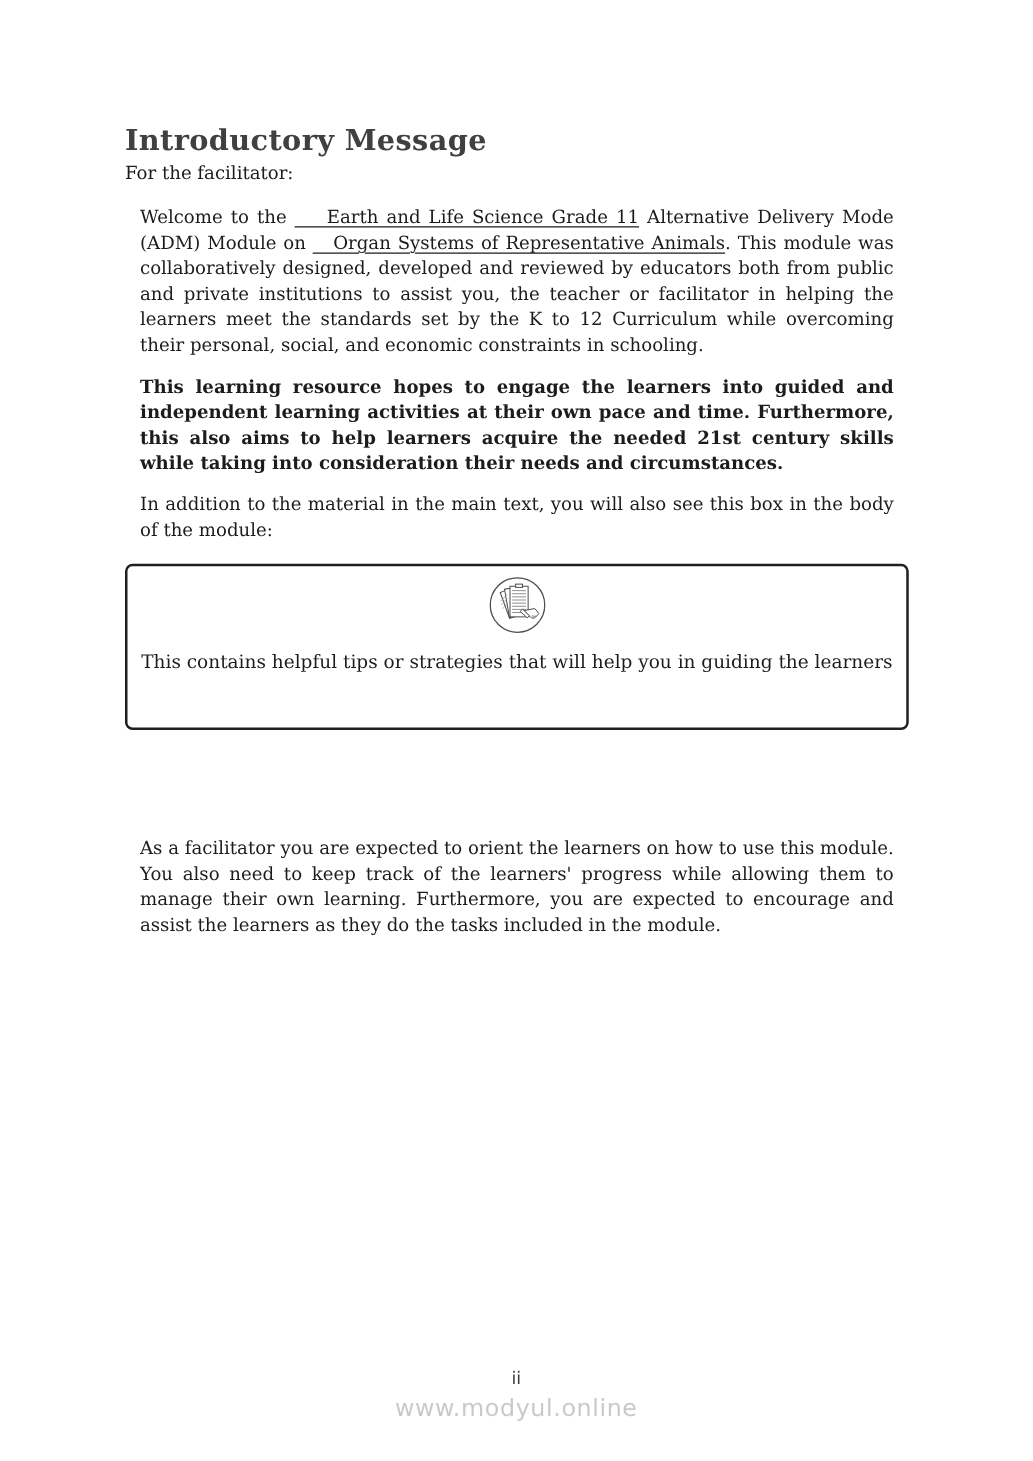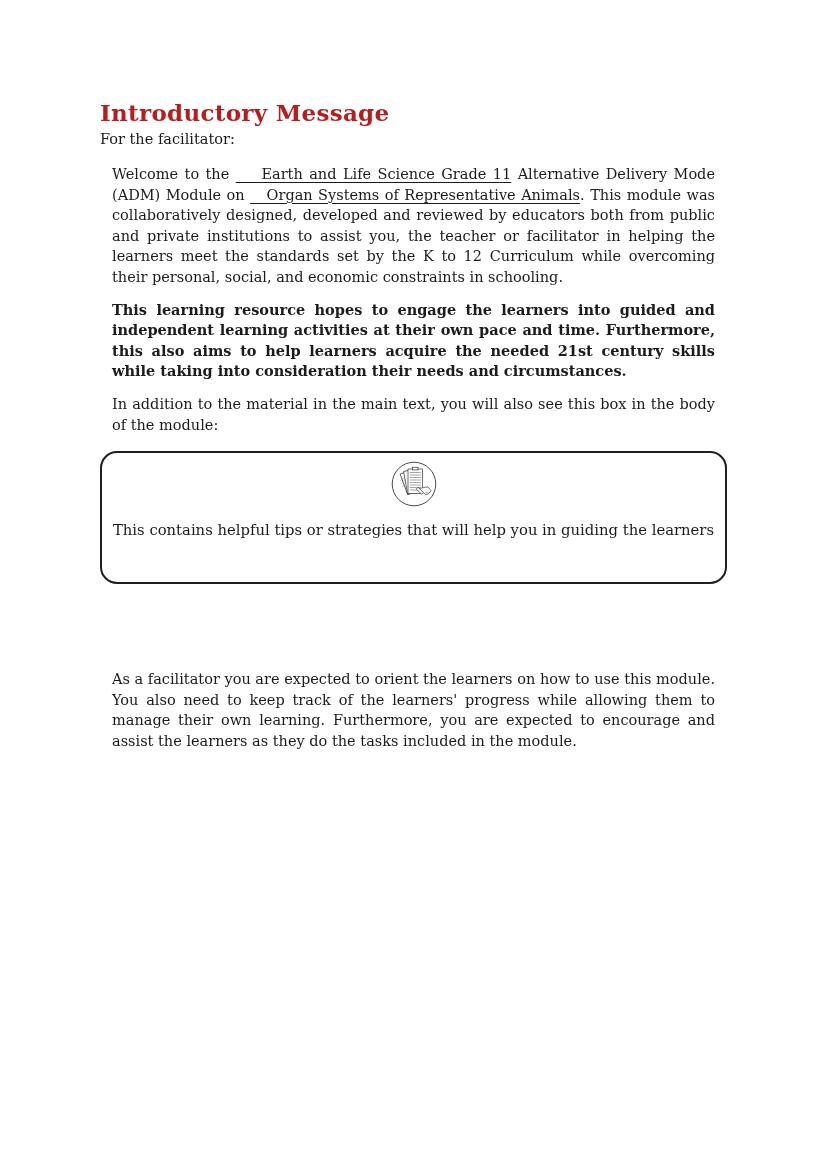--- a/index.html
+++ b/index.html
@@ -18,21 +18,21 @@
     width: 627px;
     top: 0;
   }
   h1.doc-title {
     margin: 0;
     padding-top: 99px;
     font-size: 23px;
     line-height: 28px;
     font-weight: bold;
     letter-spacing: 0.3px;
-    color: #b91c1c;
+    color: #404040;
   }
   .salutation {
     margin-top: 2px;
     font-size: 14.5px;
     line-height: 20px;
   }
   p.body-par {
     margin: 12px;
     font-size: 14.5px;
     line-height: 20.6px;
@@ -46,21 +46,21 @@
     text-decoration: underline;
     text-decoration-thickness: 1px;
     text-underline-offset: 3px;
   }
   .tip-box {
     box-sizing: border-box;
     margin-top: 16px;
     width: 627px;
     height: 133px;
     border: 2px solid #1f1f1f;
-    border-radius: 17px;
+    border-radius: 6px;
     text-align: center;
   }
   .tip-box .icon-wrap {
     margin-top: 8px;
     height: 46px;
   }
   .tip-text {
     margin-top: 13px;
     font-size: 14.8px;
     line-height: 20px;
@@ -133,13 +133,17 @@
           <path d="M34.5 31.5 q1.5 1 3 0.3" fill="none" stroke="#4c4c4c" stroke-width="0.6"></path>
         </svg>
       </div>
       <div class="tip-text">This contains helpful tips or strategies that will help you in guiding the learners</div>
     </div>
 
     <p class="body-par" id="par-facilitator">As a facilitator you are expected to orient the learners on how to use this module. You also need to keep track of the learners' progress while allowing them to manage their own learning. Furthermore, you are expected to encourage and assist the learners as they do the tasks included in the module.</p>
 
   </div>
 
+  <div class="footer">
+    <div class="page-number">ii</div>
+    <div class="watermark">www.modyul.online</div>
+  </div>
 </div>
 
 </body></html>

